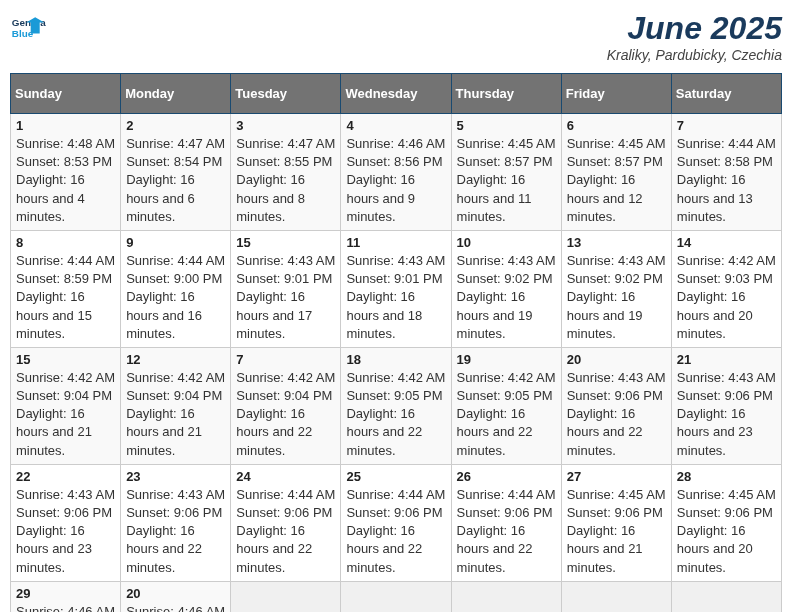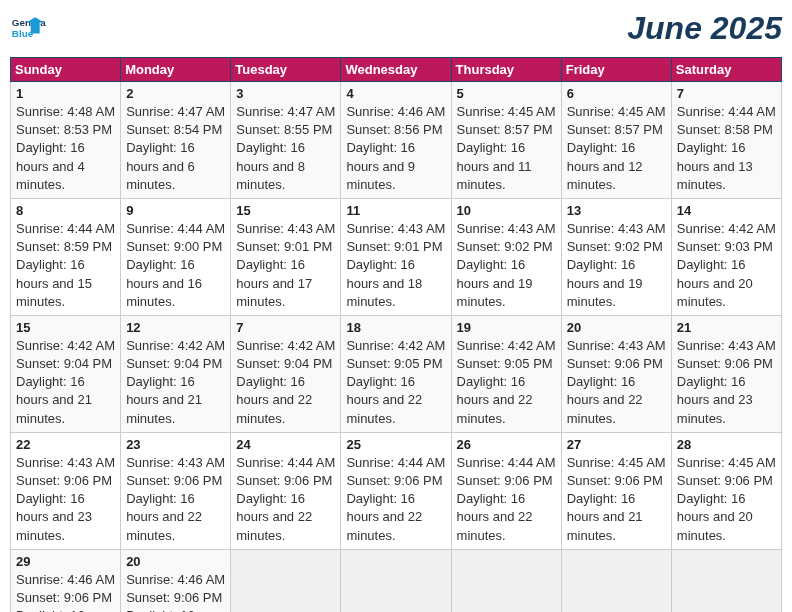--- a/index.html
+++ b/index.html
@@ -36,24 +36,24 @@
     }
     .location {
       font-size: 14px;
       color: #444;
     }
     table {
       width: 100%;
       border-collapse: collapse;
     }
     thead tr th {
-      background: #be185d;
+      background: #737373;
       color: #fff;
       font-size: 13px;
-      padding: 4px 4px;
+      padding: 12px 4px;
       text-align: left;
       border: 1px solid #1a4a70;
     }
     tbody tr td {
       border: 1px solid #ccc;
       vertical-align: top;
       padding: 4px 5px;
       font-size: 10px;
       color: #333;
       width: calc(100% / 7);
@@ -86,20 +86,21 @@
   <div class="logo">
     <svg class="logo-icon" viewBox="0 0 40 40">
       <rect x="0" y="0" width="40" height="40" fill="none"></rect>
       <text x="2" y="18" font-size="11" font-weight="bold" fill="#1a3a5c">General</text>
       <text x="2" y="30" font-size="11" font-weight="bold" fill="#1a9ad7">Blue</text>
       <polygon points="28,8 38,14 33,14 33,26 23,26 23,14 18,14" fill="#1a9ad7"></polygon>
     </svg>
   </div>
   <div class="title-area">
     <div class="month-title">June 2025</div>
+    <div class="location">Kraliky, Pardubicky, Czechia</div>
   </div>
 </div>
 
 <table>
   <thead>
     <tr>
       <th>Sunday</th>
       <th>Monday</th>
       <th>Tuesday</th>
       <th>Wednesday</th>

